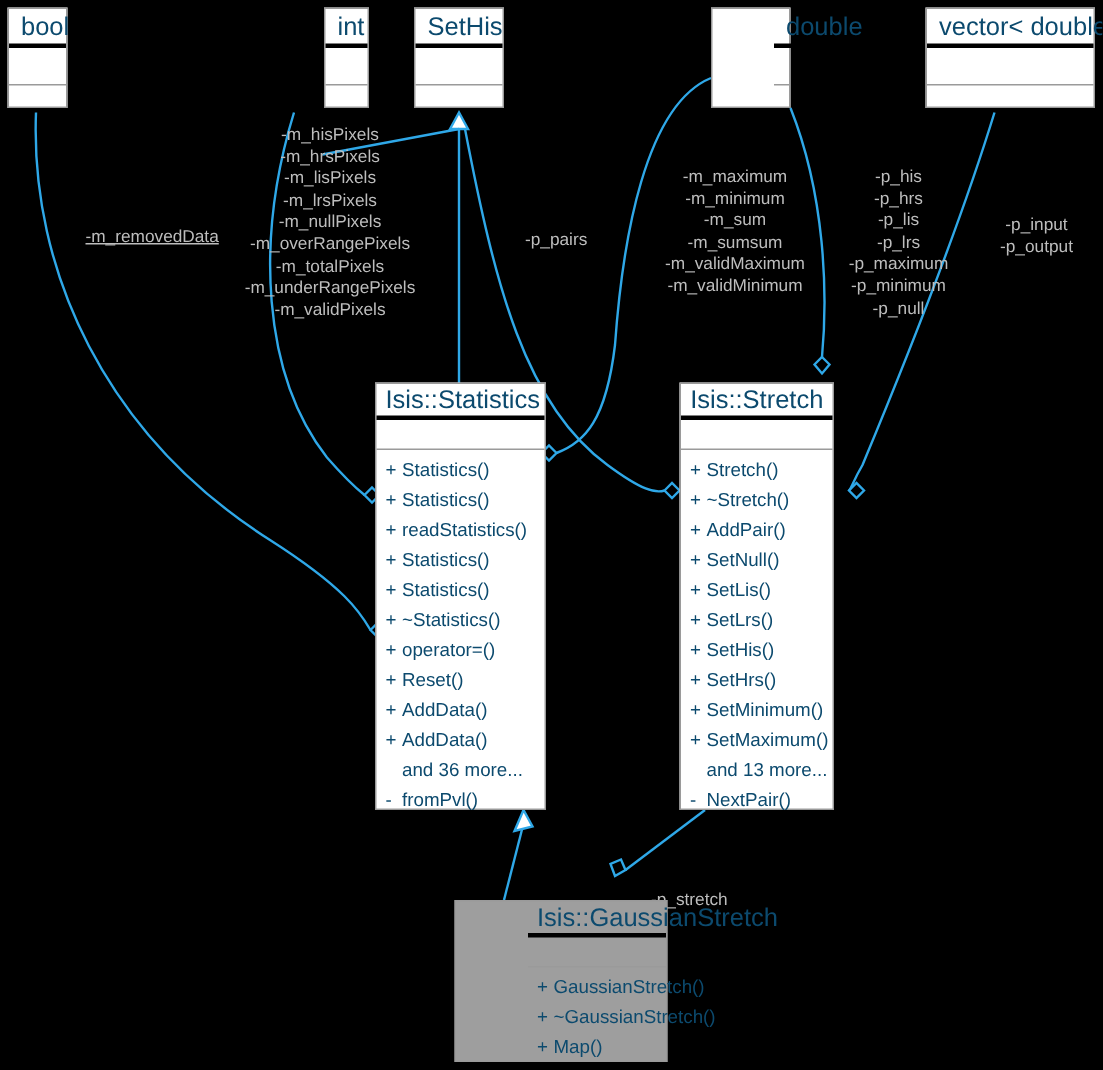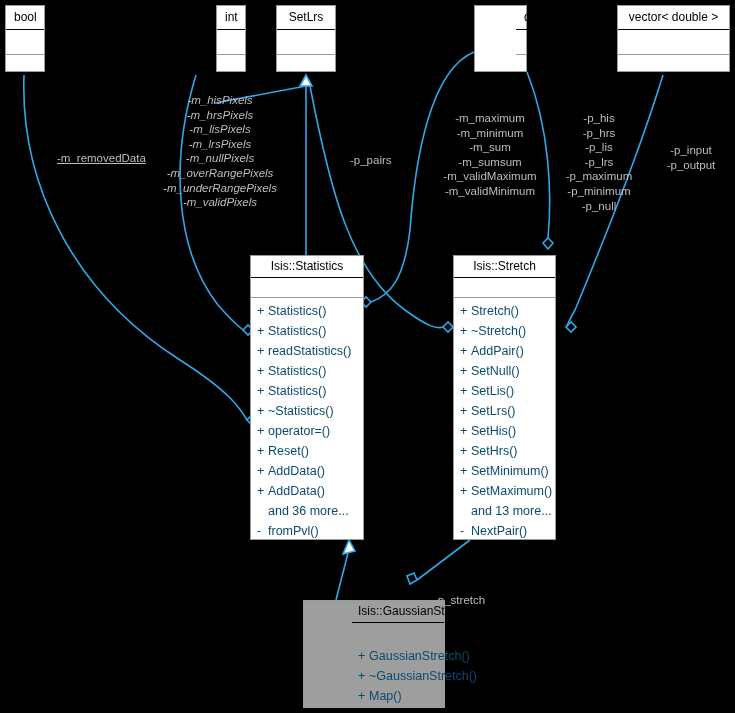--- a/index.html
+++ b/index.html
@@ -20,25 +20,25 @@
   
   .node{
     position:absolute;
     background:#fff;
     border:1px solid #9a9a9a;
     box-sizing:border-box;
     z-index:5;
   }
   .node.highlight{background:#9e9e9e;padding-left:48px;}
   .node .title{
-    font-size:12px;
-    color:#000000;
+    font-size:17px;
+    color:#0c4a6e;
     text-align:center;
     padding:4px 6px 4px 6px;
-    border-bottom:1px solid #000000;
+    border-bottom:3px solid #000000;
     white-space:nowrap;
     line-height:13px;
   }
   .node .attrs{
     min-height:19px;
     border-bottom:1px solid #9a9a9a;
   }
   .node .methods{
     padding:3px 0 4px 0;
   }
@@ -97,27 +97,28 @@
 
     <path class="arrowline" d="M 336,600 L 348,553"></path>
     <path class="tri" d="M 349,540 L 343,554 L 355,551 Z"></path>
 
     <path class="edge" d="M 470,540 L 417,580"></path>
     <path class="diamond" d="M 417,580 L 414,573 L 407,576 L 410,584 Z"></path>
   </svg>
 
   <div class="elabel" style="left:57px;top:151px;text-decoration:underline;">-m_removedData</div>
 
-  <div class="elabel c" style="left:140px;top:93px;width:160px;font-style:italic;">
+  <div class="elabel c" style="left:140px;top:83px;width:160px;">
     <div>-m_hisPixels</div>
     <div>-m_hrsPixels</div>
     <div>-m_lisPixels</div>
     <div>-m_lrsPixels</div>
     <div>-m_nullPixels</div>
     <div>-m_overRangePixels</div>
+    <div>-m_totalPixels</div>
     <div>-m_underRangePixels</div>
     <div>-m_validPixels</div>
   </div>
 
   <div class="elabel" style="left:350px;top:153px;">-p_pairs</div>
 
   <div class="elabel c" style="left:425px;top:111px;width:130px;">
     <div>-m_maximum</div>
     <div>-m_minimum</div>
     <div>-m_sum</div>
@@ -149,21 +150,21 @@
     <div class="methods"></div>
   </div>
 
   <div class="node small" style="left:185px;top:5px;width:30px;height:67px;margin-left:31px;">
     <div class="title">int</div>
     <div class="attrs"></div>
     <div class="methods"></div>
   </div>
 
   <div class="node small" style="left:276px;top:5px;width:60px;height:67px;">
-    <div class="title">SetLrs</div>
+    <div class="title">SetHis</div>
     <div class="attrs"></div>
     <div class="methods"></div>
   </div>
 
   <div class="node small" style="left:474px;top:5px;width:53px;height:67px;padding-left:41px;">
     <div class="title">double</div>
     <div class="attrs"></div>
     <div class="methods"></div>
   </div>
 

